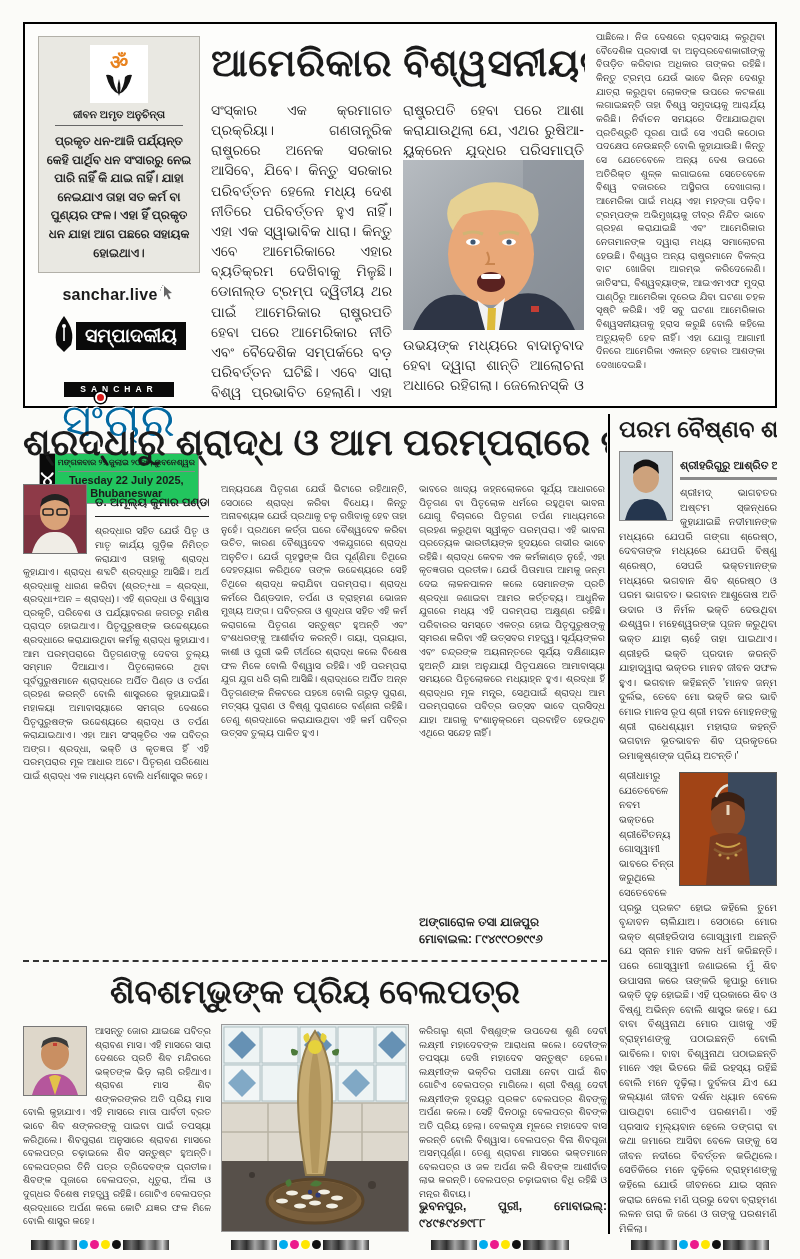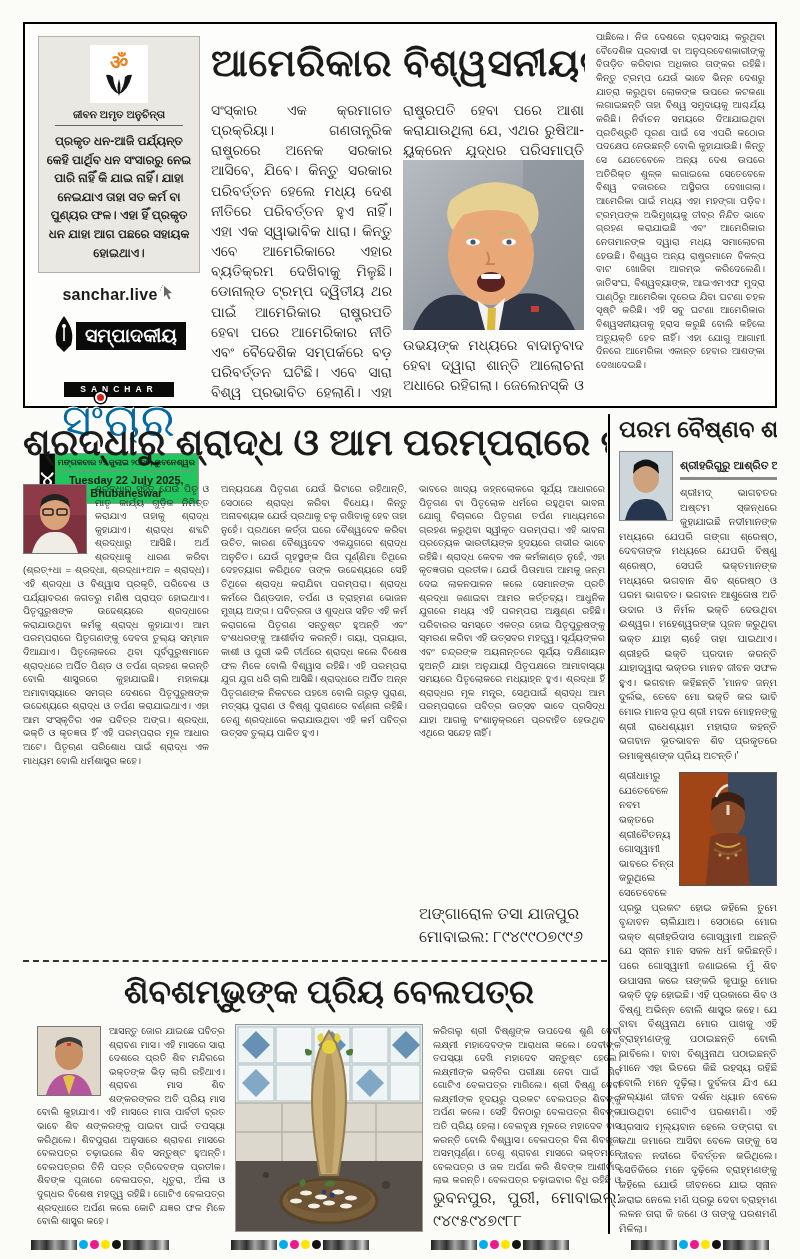--- a/index.html
+++ b/index.html
@@ -35,33 +35,33 @@
   .tcol3{width:178px;height:370px;overflow:hidden;font-size:9.5px;line-height:1.44;text-align:justify}
 
   
   .mid-left{position:absolute;left:23px;top:414px;width:584px;height:548px;border-bottom:2px dashed #333;padding-bottom:6px;overflow:hidden}
   .mid-headline{font-size:37px;font-weight:800;text-align:center;height:58px;line-height:58px;white-space:nowrap;overflow:hidden}
   .mid-cols{display:flex;gap:12px;margin-top:10px}
   .mcol{width:186px;height:466px;overflow:hidden;font-size:9.5px;line-height:1.43;text-align:justify;display:flex;flex-direction:column}
   .mcol .body-text{flex:1;overflow:hidden}
   .author-photo{float:left;width:64px;height:70px;margin:2px 8px 4px 0;border:1px solid #777;overflow:hidden}
   .byline{overflow:hidden;font-weight:bold;font-size:11.5px;padding:12px 0 6px;border-bottom:1.5px solid #222;margin-bottom:7px;white-space:nowrap}
-  .sign-off{font-weight:normal;font-size:16px;line-height:1.4}
+  .sign-off{font-weight:bold;font-size:12px;line-height:1.4}
 
   
   .right-col{position:absolute;left:608px;top:414px;width:169px;height:820px;border-left:2px solid #000;padding:0 0 0 9px;overflow:hidden}
   .right-headline{font-size:23px;font-weight:800;white-space:nowrap;overflow:hidden;padding-top:2px}
   .right-author{margin-top:6px}
   .rphoto{float:left;width:54px;height:70px;margin:2px 7px 4px 0;border:1px solid #888;overflow:hidden}
   .right-byline{overflow:hidden;font-weight:bold;font-size:11px;padding:10px 0 5px;border-bottom:3px solid #8a8a8a;white-space:nowrap}
   .rtext{font-size:10px;line-height:1.46;text-align:justify;margin-top:6px}
   .shiva-painting{float:right;width:98px;height:114px;margin:3px 0 3px 5px;overflow:hidden;border:1px solid #555}
 
   
-  .bottom-left{position:absolute;left:37px;top:966px;width:584px;height:268px;overflow:hidden}
+  .bottom-left{position:absolute;left:23px;top:966px;width:584px;height:268px;overflow:hidden}
   .bottom-headline{font-size:33px;font-weight:800;text-align:center;height:52px;line-height:52px;white-space:nowrap;overflow:hidden}
   .bottom-cols{display:flex;gap:10px;margin-top:6px}
   .bcol{width:188px;height:208px;overflow:hidden;font-size:9.5px;line-height:1.43;text-align:justify;display:flex;flex-direction:column}
   .bcol .body-text{flex:1;overflow:hidden}
   .naga-photo{width:188px;height:208px;overflow:hidden;flex-shrink:0;border:1px solid #999}
 
   
   .regmarks{position:absolute;left:0;top:1239px;width:800px;display:flex;justify-content:space-around;align-items:center}
   .reggroup{display:flex;align-items:center;gap:2px;height:11px}
   .grad{width:46px;height:10px;background:linear-gradient(90deg,#1c1c1c 0%,#6e6e6e 18%,#2f2f2f 34%,#a5a5a5 52%,#585858 70%,#cfcfcf 86%,#3a3a3a 100%)}
@@ -174,20 +174,21 @@
           <svg width="62" height="68" viewBox="0 0 62 68">
             <rect width="62" height="68" fill="#7e3240"></rect>
             <rect x="0" y="0" width="62" height="30" fill="#8e3a48"></rect>
             <ellipse cx="31" cy="28" rx="15" ry="17" fill="#d9a278"></ellipse>
             <path d="M16,22 Q31,8 46,22 L44,14 Q31,4 18,14Z" fill="#222"></path>
             <rect x="19" y="24" width="10" height="6" rx="2" fill="none" stroke="#222" stroke-width="1.5"></rect>
             <rect x="33" y="24" width="10" height="6" rx="2" fill="none" stroke="#222" stroke-width="1.5"></rect>
             <path d="M8,68 Q14,46 31,47 Q48,46 54,68Z" fill="#f0ede6"></path>
           </svg>
         </span>
+        <div class="byline">ଡ. ଅମୂଲ୍ୟ କୁମାର ପଣ୍ଡା</div>
         <span>ଶ୍ରଦ୍ଧାର ସହିତ ଯେଉଁ ପିତୃ ଓ ମାତୃ କାର୍ଯ୍ୟ ଗୁଡ଼ିକ ନିମିତ୍ତ କରାଯାଏ ତାହାକୁ ଶ୍ରାଦ୍ଧ କୁହାଯାଏ। ଶ୍ରାଦ୍ଧ ଶବ୍ଦଟି ଶ୍ରଦ୍ଧାରୁ ଆସିଛି। ଅର୍ଥ ଶ୍ରଦ୍ଧାକୁ ଧାରଣ କରିବା (ଶ୍ରତ୍+ଧା = ଶ୍ରଦ୍ଧା, ଶ୍ରଦ୍ଧା+ଅନ = ଶ୍ରାଦ୍ଧ)। ଏହି ଶ୍ରଦ୍ଧା ଓ ବିଶ୍ୱାସ ପ୍ରକୃତି, ପରିବେଶ ଓ ପର୍ଯ୍ୟାବରଣ ଜଗତରୁ ମଣିଷ ପ୍ରାପ୍ତ ହୋଇଥାଏ। ପିତୃପୁରୁଷଙ୍କ ଉଦ୍ଦେଶ୍ୟରେ ଶ୍ରଦ୍ଧାରେ କରାଯାଉଥିବା କର୍ମକୁ ଶ୍ରାଦ୍ଧ କୁହାଯାଏ। ଆମ ପରମ୍ପରାରେ ପିତୃଗଣଙ୍କୁ ଦେବତା ତୁଲ୍ୟ ସମ୍ମାନ ଦିଆଯାଏ। ପିତୃଲୋକରେ ଥିବା ପୂର୍ବପୁରୁଷମାନେ ଶ୍ରାଦ୍ଧରେ ଅର୍ପିତ ପିଣ୍ଡ ଓ ତର୍ପଣ ଗ୍ରହଣ କରନ୍ତି ବୋଲି ଶାସ୍ତ୍ରରେ କୁହାଯାଇଛି। ମହାଳୟା ଅମାବାସ୍ୟାରେ ସମଗ୍ର ଦେଶରେ ପିତୃପୁରୁଷଙ୍କ ଉଦ୍ଦେଶ୍ୟରେ ଶ୍ରାଦ୍ଧ ଓ ତର୍ପଣ କରାଯାଇଥାଏ। ଏହା ଆମ ସଂସ୍କୃତିର ଏକ ପବିତ୍ର ଅଙ୍ଗ। ଶ୍ରଦ୍ଧା, ଭକ୍ତି ଓ କୃତଜ୍ଞତା ହିଁ ଏହି ପରମ୍ପରାର ମୂଳ ଆଧାର ଅଟେ। ପିତୃଋଣ ପରିଶୋଧ ପାଇଁ ଶ୍ରାଦ୍ଧ ଏକ ମାଧ୍ୟମ ବୋଲି ଧର୍ମଶାସ୍ତ୍ର କହେ।</span>
       </div>
     </div>
     <div class="mcol">
       <div class="body-text">ଅନ୍ୟପକ୍ଷେ ପିତୃଗଣ ଯେଉଁ ଭିଟାରେ ରହିଥାନ୍ତି, ସେଠାରେ ଶ୍ରାଦ୍ଧ କରିବା ବିଧେୟ। କିନ୍ତୁ ଅନାବଶ୍ୟକ ଯେଉଁ ପ୍ରଥାକୁ ଚଳୁ ରଖିବାକୁ ହେବ ତାହା ନୁହେଁ। ପ୍ରଥମେ କର୍ତ୍ତା ଘରେ ବୈଶ୍ୱଦେବ କରିବା ଉଚିତ, କାରଣ ବୈଶ୍ୱଦେବ ଏକଯୁଗରେ ଶ୍ରାଦ୍ଧ ଅନୁଚିତ। ଯେଉଁ ଗୃହସ୍ଥଙ୍କ ପିତା ପୂର୍ଣ୍ଣିମା ତିଥିରେ ଦେହତ୍ୟାଗ କରିଥିବେ ତାଙ୍କ ଉଦ୍ଦେଶ୍ୟରେ ସେହି ତିଥିରେ ଶ୍ରାଦ୍ଧ କରାଯିବା ପରମ୍ପରା। ଶ୍ରାଦ୍ଧ କର୍ମରେ ପିଣ୍ଡଦାନ, ତର୍ପଣ ଓ ବ୍ରାହ୍ମଣ ଭୋଜନ ମୁଖ୍ୟ ଅଙ୍ଗ। ପବିତ୍ରତା ଓ ଶୁଦ୍ଧତା ସହିତ ଏହି କର୍ମ କରାଗଲେ ପିତୃଗଣ ସନ୍ତୁଷ୍ଟ ହୁଅନ୍ତି ଏବଂ ବଂଶଧରଙ୍କୁ ଆଶୀର୍ବାଦ କରନ୍ତି। ଗୟା, ପ୍ରୟାଗ, କାଶୀ ଓ ପୁରୀ ଭଳି ତୀର୍ଥରେ ଶ୍ରାଦ୍ଧ କଲେ ବିଶେଷ ଫଳ ମିଳେ ବୋଲି ବିଶ୍ୱାସ ରହିଛି। ଏହି ପରମ୍ପରା ଯୁଗ ଯୁଗ ଧରି ଚାଲି ଆସିଛି। ଶ୍ରାଦ୍ଧରେ ଅର୍ପିତ ଅନ୍ନ ପିତୃଗଣଙ୍କ ନିକଟରେ ପହଞ୍ଚେ ବୋଲି ଗରୁଡ଼ ପୁରାଣ, ମତ୍ସ୍ୟ ପୁରାଣ ଓ ବିଷ୍ଣୁ ପୁରାଣରେ ବର୍ଣ୍ଣନା ରହିଛି। ତେଣୁ ଶ୍ରଦ୍ଧାରେ କରାଯାଉଥିବା ଏହି କର୍ମ ପବିତ୍ର ଉତ୍ସବ ତୁଲ୍ୟ ପାଳିତ ହୁଏ।</div>
     </div>
     <div class="mcol">
       <div class="body-text">ଭାବରେ ଖାଦ୍ୟ ଜହ୍ନଲୋକରେ ସୂର୍ଯ୍ୟ ଆଧାରରେ ପିତୃଗଣ ବା ପିତୃଲୋକ ଧର୍ମରେ ରହୁଥିବା ଭାବନା ଯୋଗୁ ବିଚାରରେ ପିତୃଗଣ ତର୍ପଣ ମାଧ୍ୟମରେ ଗ୍ରହଣ କରୁଥିବା ସ୍ୱୀକୃତ ପରମ୍ପରା। ଏହି ଭାବନା ପ୍ରତ୍ୟେକ ଭାରତୀୟଙ୍କ ହୃଦୟରେ ଗଭୀର ଭାବେ ରହିଛି। ଶ୍ରାଦ୍ଧ କେବଳ ଏକ କର୍ମକାଣ୍ଡ ନୁହେଁ, ଏହା କୃତଜ୍ଞତାର ପ୍ରତୀକ। ଯେଉଁ ପିତାମାତା ଆମକୁ ଜନ୍ମ ଦେଇ ଲାଳନପାଳନ କଲେ ସେମାନଙ୍କ ପ୍ରତି ଶ୍ରଦ୍ଧା ଜଣାଇବା ଆମର କର୍ତ୍ତବ୍ୟ। ଆଧୁନିକ ଯୁଗରେ ମଧ୍ୟ ଏହି ପରମ୍ପରା ଅକ୍ଷୁଣ୍ଣ ରହିଛି। ପରିବାରର ସମସ୍ତେ ଏକତ୍ର ହୋଇ ପିତୃପୁରୁଷଙ୍କୁ ସ୍ମରଣ କରିବା ଏହି ଉତ୍ସବର ମହତ୍ତ୍ୱ। ସୂର୍ଯ୍ୟଙ୍କର ଏବଂ ଚନ୍ଦ୍ରଙ୍କ ଅୟନାନ୍ତରେ ସୂର୍ଯ୍ୟ ଦକ୍ଷିଣାୟନ ହୁଅନ୍ତି ଯାହା ଅନୁଯାୟୀ ପିତୃପକ୍ଷରେ ଆମାବାସ୍ୟା ସମୟରେ ପିତୃଲୋକରେ ମଧ୍ୟାହ୍ନ ହୁଏ। ଶ୍ରଦ୍ଧା ହିଁ ଶ୍ରାଦ୍ଧର ମୂଳ ମନ୍ତ୍ର, ସେଥିପାଇଁ ଶ୍ରାଦ୍ଧ ଆମ ପରମ୍ପରାରେ ପବିତ୍ର ଉତ୍ସବ ଭାବେ ପ୍ରସିଦ୍ଧ ଯାହା ଆଗକୁ ବଂଶାନୁକ୍ରମେ ପ୍ରବାହିତ ହେଉଥିବ ଏଥିରେ ସନ୍ଦେହ ନାହିଁ।</div>
       <div class="sign-off">ଅଙ୍ଗାରୋଳ ତସା ଯାଜପୁର</div>
       <div class="sign-off">ମୋବାଇଲ: ୮୯୪୯୯୦୭୯୯୬</div>

